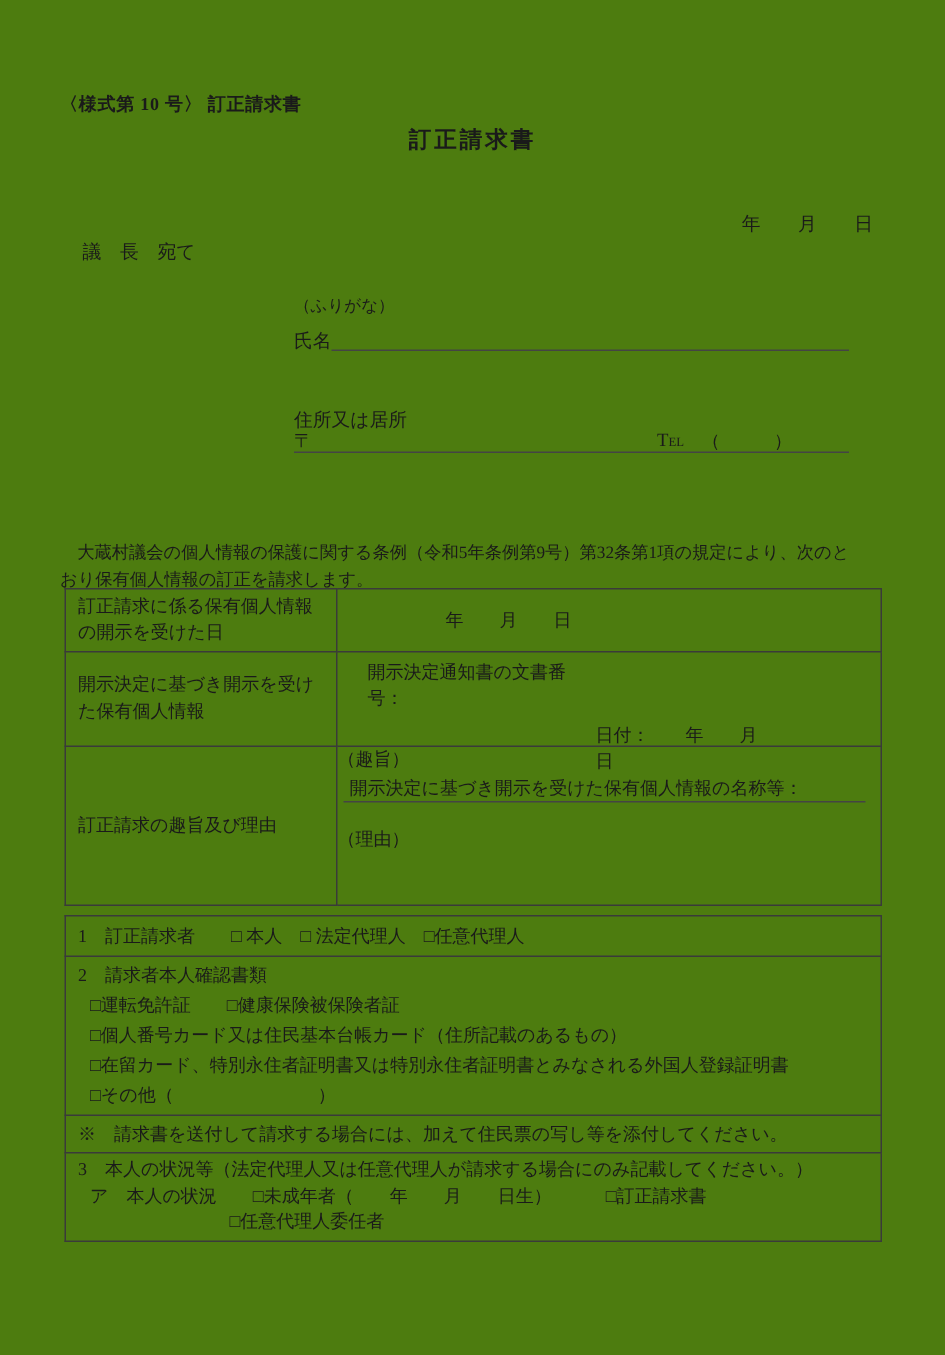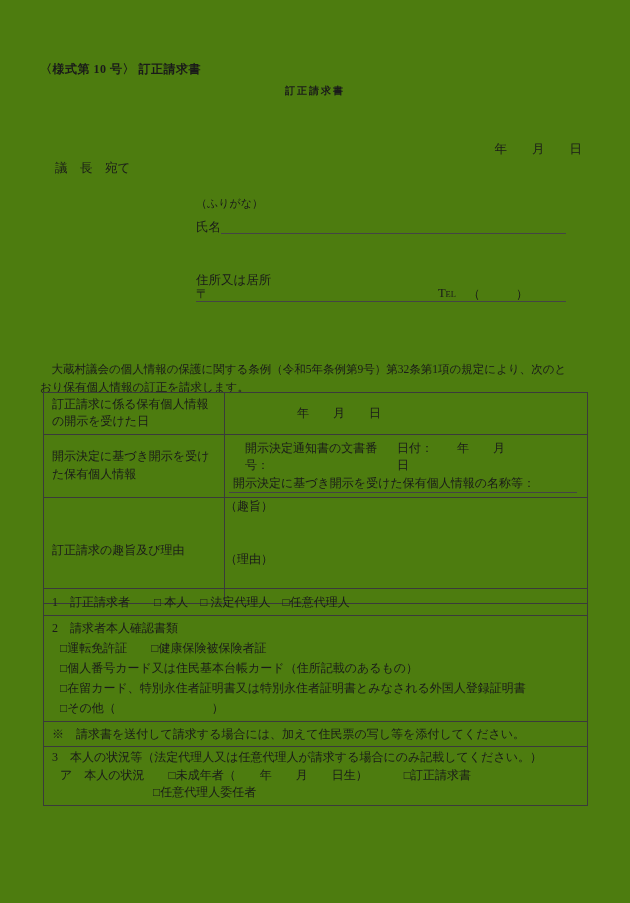--- a/index.html
+++ b/index.html
@@ -7,21 +7,21 @@
   .page {
     position:relative;
     width:630px; height:903px;
     background:#4d7c0f;
     color:#1a1a1a;
     font-family:"Liberation Serif", "DejaVu Serif", serif;
     font-size:12px;
     overflow:hidden;
   }
   .form-number { position:absolute; left:40px; top:61px; font-size:12px; font-weight:bold; letter-spacing:0.5px; }
-  .doc-title   { position:absolute; left:0; right:0; top:84px; text-align:center; font-size:10px; font-weight:bold; letter-spacing:2px; }
+  .doc-title   { position:absolute; left:0; right:0; top:84px; text-align:center; font-size:15px; font-weight:bold; letter-spacing:2px; }
   .date-line   { position:absolute; right:48px; top:141px; font-size:12.5px; }
   .addressee   { position:absolute; left:55px; top:160px; font-size:12.5px; }
 
   .furigana    { position:absolute; left:196px; top:196px; font-size:11px; }
   .name-line   { position:absolute; left:196px; top:210px; width:370px; height:24px;
                  display:flex; align-items:flex-end; }
   .name-line .lbl { font-size:12.5px; line-height:1; padding-bottom:1px; }
   .fill { flex:1; border-bottom:1px solid #444; height:100%; }
 
   .addr-label  { position:absolute; left:196px; top:272px; font-size:12.5px; }
@@ -40,26 +40,26 @@
 
   .t1 { position:absolute; left:43px; top:392px; width:545px; }
   .t1 .lblcol { width:181px; padding:3px 8px; }
   .t1 .r1 td { height:40px; }
   .t1 .r2 td { height:63px; }
   .t1 .r3 td { height:106px; }
   .t1 .valdate { padding-left:72px; }
   .t1 .valcell { vertical-align:top; padding:0; }
   .cellflex { display:flex; flex-direction:column; height:61px; padding:5px 8px 0 8px; }
   .flexline { display:flex; justify-content:space-between;padding-left:12px; }
-  .flexline .datepart { padding-right:42px; }
+  .flexline .datepart { padding-right:42px;margin-top:42px; }
   .cell-underline { margin-top:auto; margin-bottom:3px; border-bottom:1px solid #444; margin-left:-4px; margin-right:2px; }
   .purport-cell { padding:8px 8px; }
   .reason { margin-top:36px; }
 
-  .t2 { position:absolute; left:43px; top:588px; width:545px; }
+  .t2 { position:absolute; left:43px; top:610px; width:545px; }
   .t2 td { padding:3px 8px; vertical-align:top; }
   .t2 .rowA td { height:27px; line-height:20px; }
   .t2 .rowB td { height:103px; line-height:20px; padding-top:2px; }
   .t2 .rowN td { height:23px; line-height:18px; }
   .t2 .rowC td { height:55px; line-height:17.5px; padding-top:2px; }
   .ind  { margin-left:8px; }
   .ind2 { margin-left:101px; }
 </style>
 </head>
 <body>

